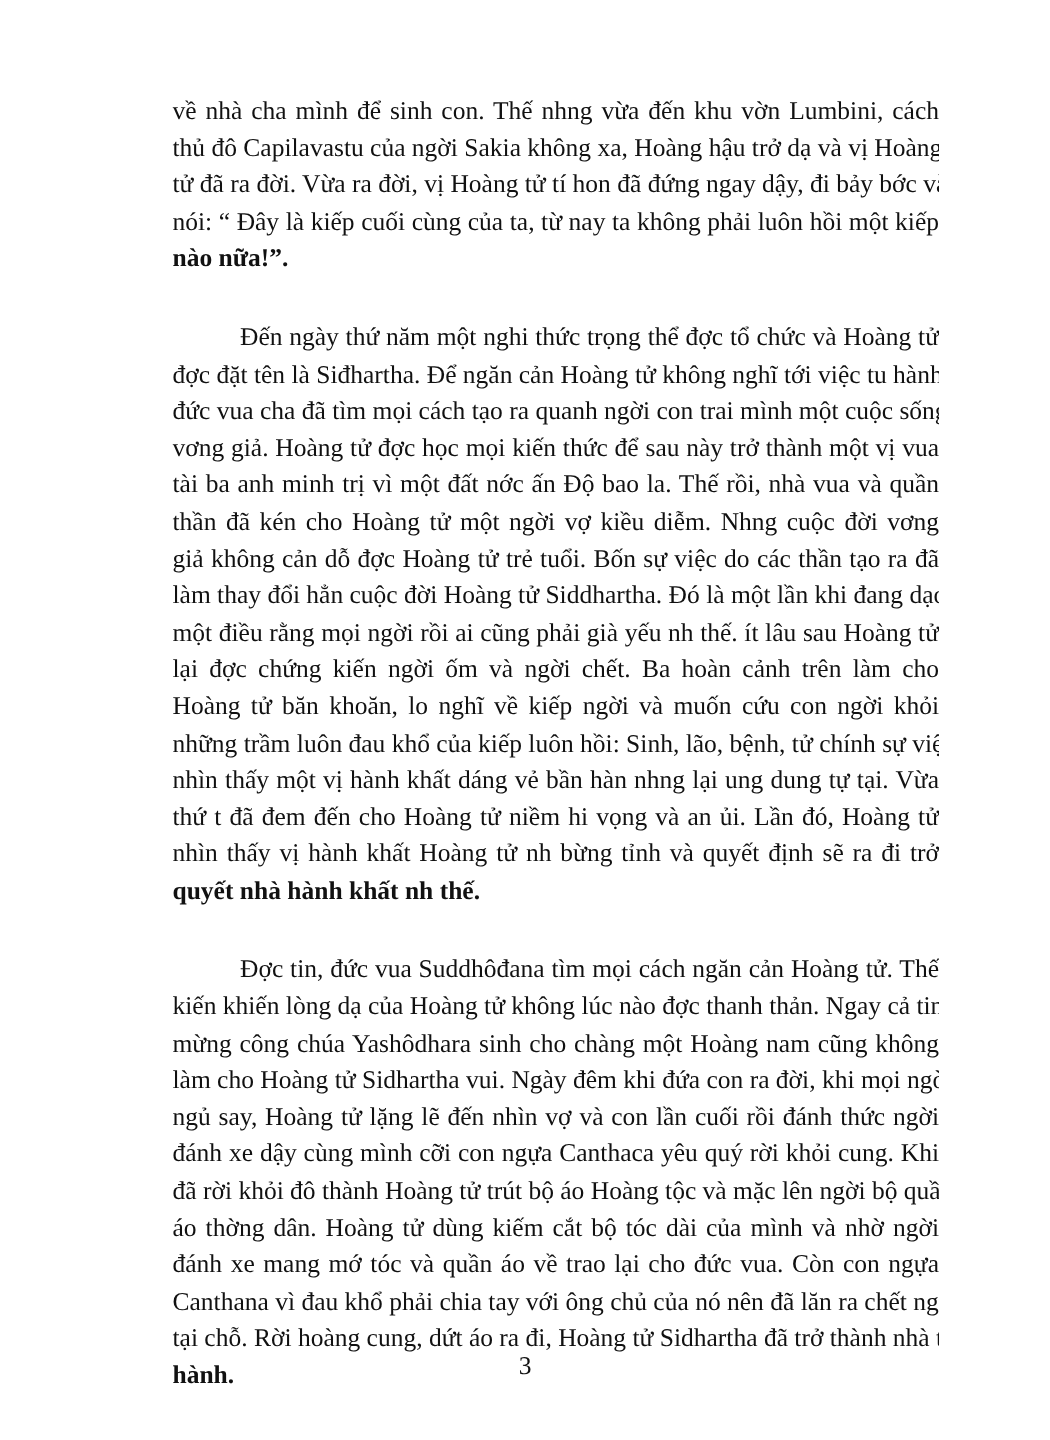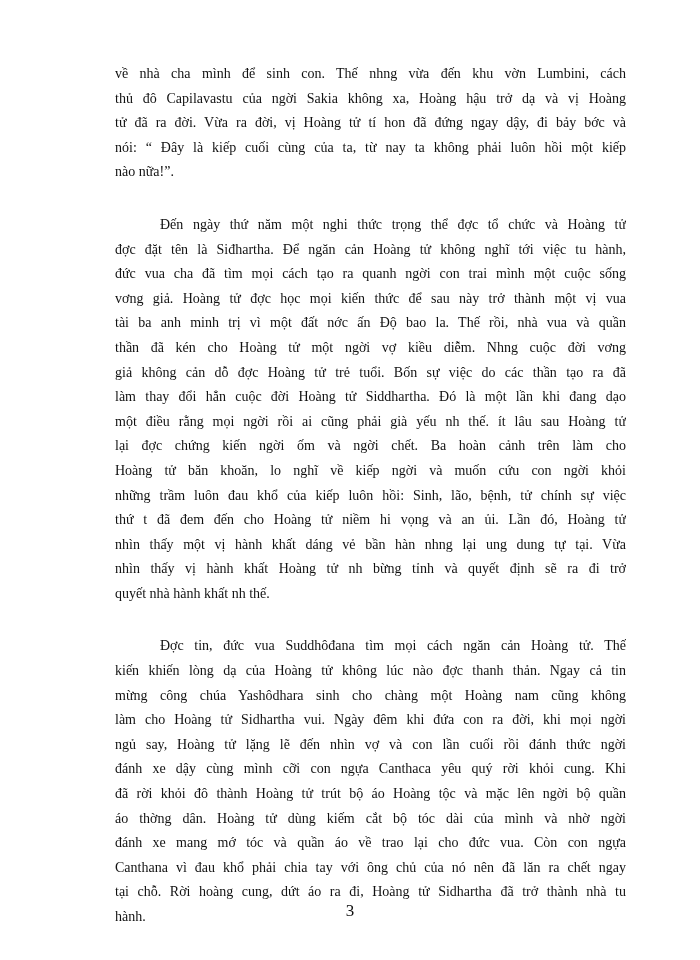--- a/index.html
+++ b/index.html
@@ -19,30 +19,31 @@
     position: absolute;
     left: 115px;
     top: 62px;
     width: 511px;
   }
   .para {
     margin: 0 0 6px 0;
   }
   .line {
     display: block;
-    font-size: 14px;
+    font-size: 17px;
     line-height: 24.6px;
     height: 24.6px;
     white-space: nowrap;
     text-align: justify;
     text-align-last: justify;
     overflow: hidden;
   }
   .line.last {
     text-align-last: left;
+    font-weight: bold;
   }
   .line.indent {
     padding-left: 45px;
     margin-top: 28px;
   }
   .page-number {
     position: absolute;
     left: 0;
     width: 700px;
     top: 900px;
@@ -70,22 +71,22 @@
     <span class="line">đức vua cha đã tìm mọi cách tạo ra quanh ngời   con trai mình một cuộc sống</span>
     <span class="line">vơng   giả. Hoàng tử đợc   học mọi kiến thức để sau này trở thành một vị vua</span>
     <span class="line">tài ba anh minh trị vì một đất nớc   ấn Độ bao la. Thế rồi, nhà vua và quần</span>
     <span class="line">thần đã kén cho Hoàng tử một ngời   vợ kiều diễm. Nhng   cuộc đời vơng</span>
     <span class="line">giả không cản dỗ đợc   Hoàng tử trẻ tuổi. Bốn sự việc do các thần tạo ra đã</span>
     <span class="line">làm thay đổi hẳn cuộc đời Hoàng tử Siddhartha. Đó là một lần khi đang dạo</span>
     <span class="line">một điều rằng mọi ngời   rồi ai cũng phải già yếu nh   thế. ít lâu sau Hoàng tử</span>
     <span class="line">lại đợc   chứng kiến ngời   ốm và ngời   chết. Ba hoàn cảnh trên làm cho</span>
     <span class="line">Hoàng tử băn khoăn, lo nghĩ về kiếp ngời   và muốn cứu con ngời   khỏi</span>
     <span class="line">những trầm luôn đau khổ của kiếp luôn hồi: Sinh, lão, bệnh, tử chính sự việc</span>
+    <span class="line">nhìn thấy một vị hành khất dáng vẻ bần hàn nhng   lại ung dung tự tại. Vừa</span>
     <span class="line">thứ t   đã đem đến cho Hoàng tử niềm hi vọng và an ủi. Lần đó, Hoàng tử</span>
-    <span class="line">nhìn thấy một vị hành khất dáng vẻ bần hàn nhng   lại ung dung tự tại. Vừa</span>
     <span class="line">nhìn thấy vị hành khất Hoàng tử nh   bừng tỉnh và quyết định sẽ ra đi trở</span>
     <span class="line last">quyết nhà hành khất nh   thế.</span>
   </div>
 
   <div class="para">
     <span class="line indent">Đợc   tin, đức vua Suddhôđana tìm mọi cách ngăn cản Hoàng tử. Thế</span>
     <span class="line">kiến khiến lòng dạ của Hoàng tử không lúc nào đợc   thanh thản. Ngay cả tin</span>
     <span class="line">mừng công chúa Yashôdhara sinh cho chàng một Hoàng nam cũng không</span>
     <span class="line">làm cho Hoàng tử Sidhartha vui. Ngày đêm khi đứa con ra đời, khi mọi ngời</span>
     <span class="line">ngủ say, Hoàng tử lặng lẽ đến nhìn vợ và con lần cuối rồi đánh thức ngời</span>

